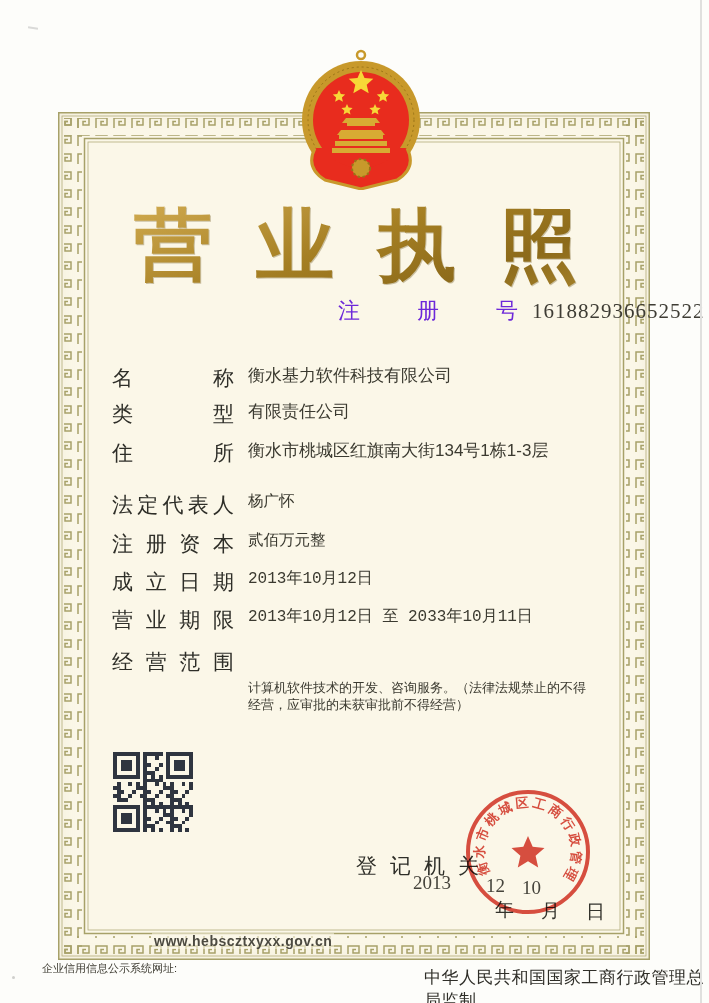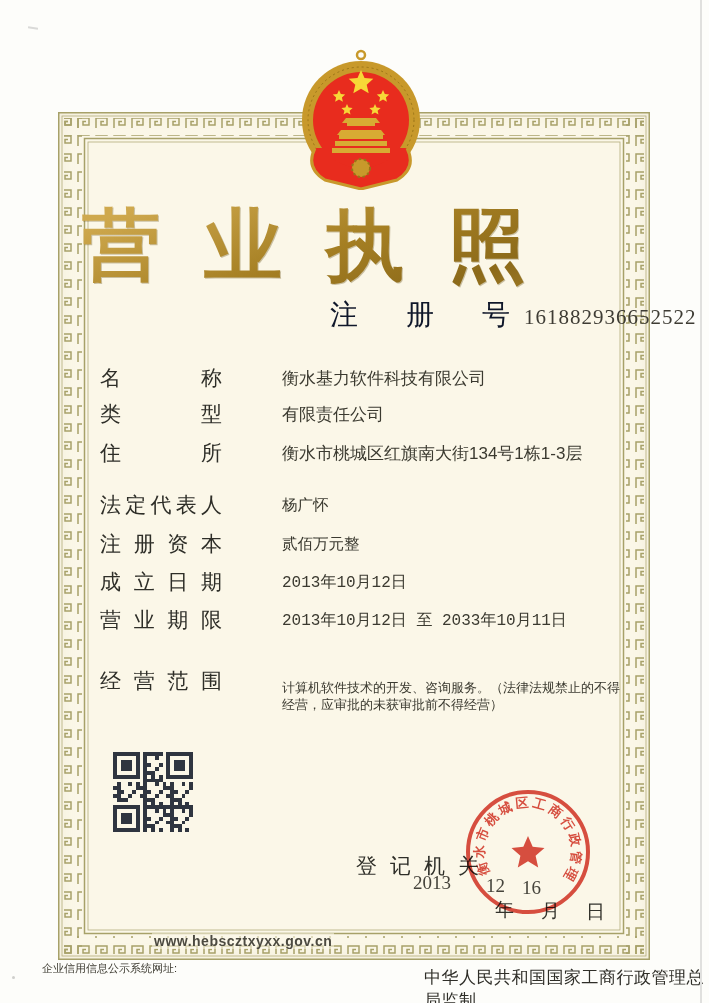--- a/index.html
+++ b/index.html
@@ -10,34 +10,34 @@
     color:#33332c;
   }
   .abs{position:absolute;}
   
   .paper{left:58px;top:112px;width:592px;height:848px;background:#fbf7e8;
          box-shadow:0 0 18px rgba(190,180,140,.18) inset;}
   .frame-svg{left:58px;top:112px;}
   
   .emblem{left:295px;top:48px;}
   
-  .title{left:58px;top:194px;width:592px;
+  .title{left:58px;top:194px;width:592px;text-align:center;
     font-size:78px;font-weight:bold;letter-spacing:44px;transform:translateX(24px);
     background:linear-gradient(160deg,#cfa94e 10%,#a57f23 45%,#8c6a1a 70%,#b08c32 95%);
     -webkit-background-clip:text;background-clip:text;color:transparent;
     filter:drop-shadow(1px 1px 0 rgba(110,85,25,.35));
     white-space:nowrap;}
   
   .regrow{left:330px;top:296px;display:flex;align-items:baseline;}
   .reg-label{width:180px;text-align:justify;text-align-last:justify;
-    font-size:28px;color:#0f172a;}
+    font-size:22px;color:#6d28d9;margin-left:8px;}
   .reg-no{margin-left:14px;font-family:"Liberation Serif","DejaVu Serif",serif;
     font-size:21px;letter-spacing:1px;color:#3e3c34;}
   
-  .frow{position:absolute;left:100px;display:flex;align-items:center;gap:46px;}
+  .frow{position:absolute;left:112px;display:flex;align-items:flex-start;}
   .f-label{width:122px;text-align:justify;text-align-last:justify;
     font-size:21px;color:#2e2e28;flex:none;}
   .f-value{margin-left:14px;color:#3b3a30;}
   .r1{top:364px}.r2{top:400px}.r3{top:439px}
   .r4{top:491px}.r5{top:530px}.r6{top:568px}.r7{top:606px}.r8{top:648px}
   .r1 .f-value,.r3 .f-value{font-size:17px;}
   .r2 .f-value{font-size:17px;}
   .r4 .f-value,.r5 .f-value{font-size:15.5px;}
   .r6 .f-value,.r7 .f-value{font-size:16px;font-family:Liberation Mono, monospace;}
   .r8 .f-value{font-size:13px;width:348px;line-height:1.3;margin-top:32px;}
@@ -142,21 +142,21 @@
   <span class="f-value">2013年10月12日 至 2033年10月11日</span>
 </div>
 <div class="frow r8">
   <span class="f-label">经营范围</span>
   <span class="f-value">计算机软件技术的开发、咨询服务。（法律法规禁止的不得经营，应审批的未获审批前不得经营）</span>
 </div>
 
 <div class="abs registrar-label">登记机关</div>
 <span class="abs dt" style="left:413px;top:872px;">2013</span>
 <span class="abs dt" style="left:486px;top:875px;">12</span>
-<span class="abs dt" style="left:522px;top:877px;">16</span>
+<span class="abs dt" style="left:522px;top:877px;">10</span>
 <span class="abs unit" style="left:495px;top:897px;">年</span>
 <span class="abs unit" style="left:541px;top:898px;">月</span>
 <span class="abs unit" style="left:586px;top:899px;">日</span>
 
 <svg class="abs seal" width="136" height="136" viewBox="0 0 136 136">
   <circle cx="68" cy="68" r="60" fill="none" stroke="#d5382b" stroke-width="4"></circle>
   <path id="sealArc" d="M 31,91 A 44,44 0 1,1 105,91" fill="none"></path>
   <text font-size="13" fill="#d5382b" letter-spacing="3" font-weight="bold">
     <textPath href="#sealArc" startOffset="2">衡水市桃城区工商行政管理局</textPath>
   </text>

